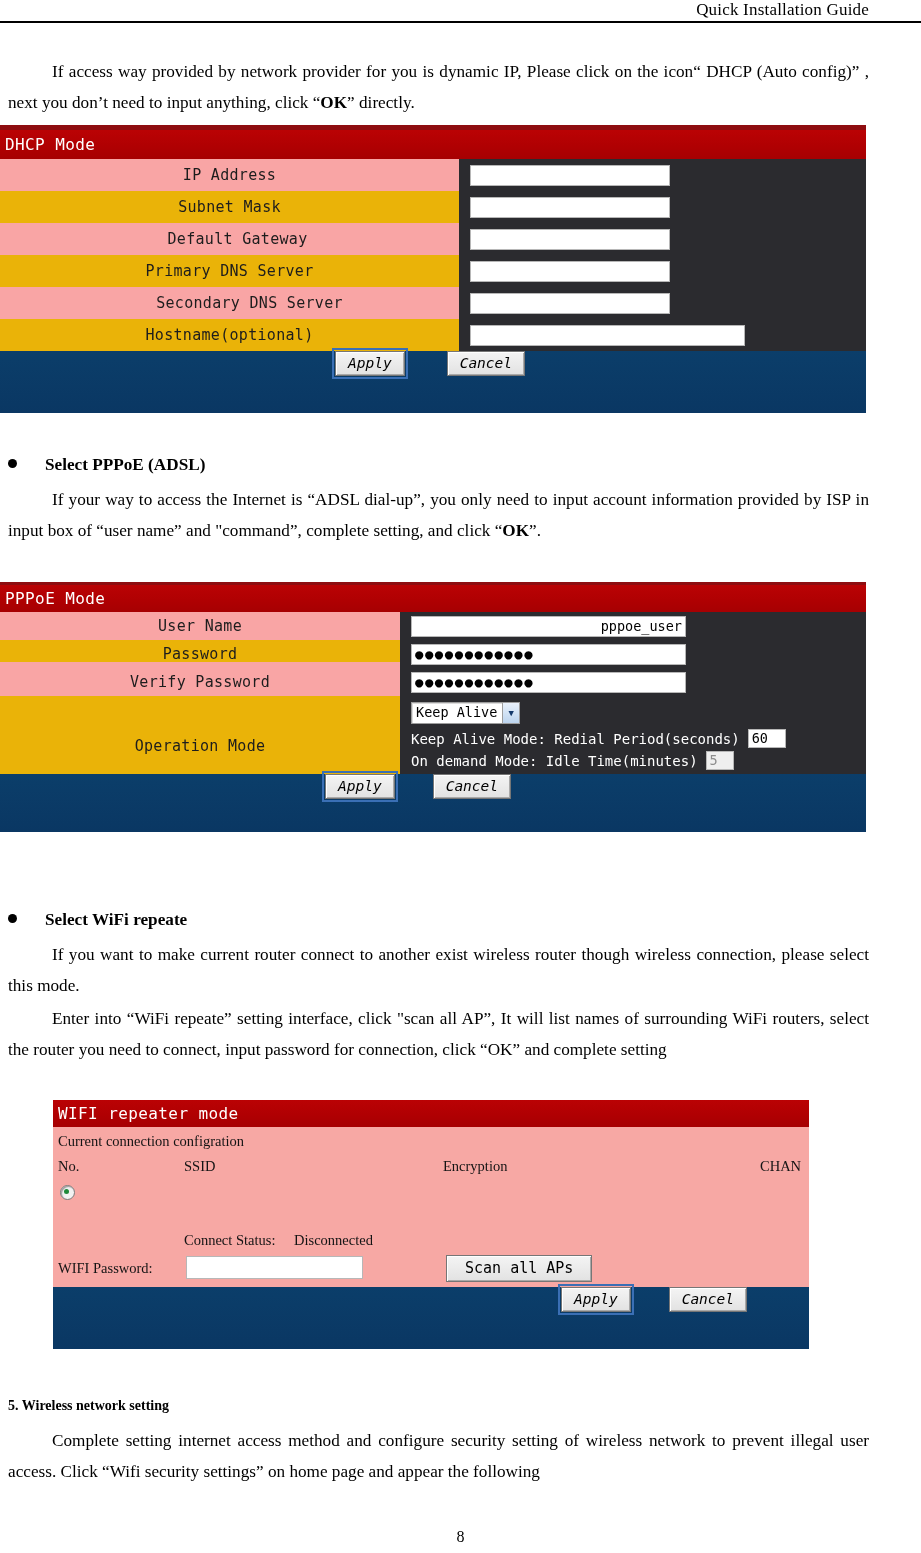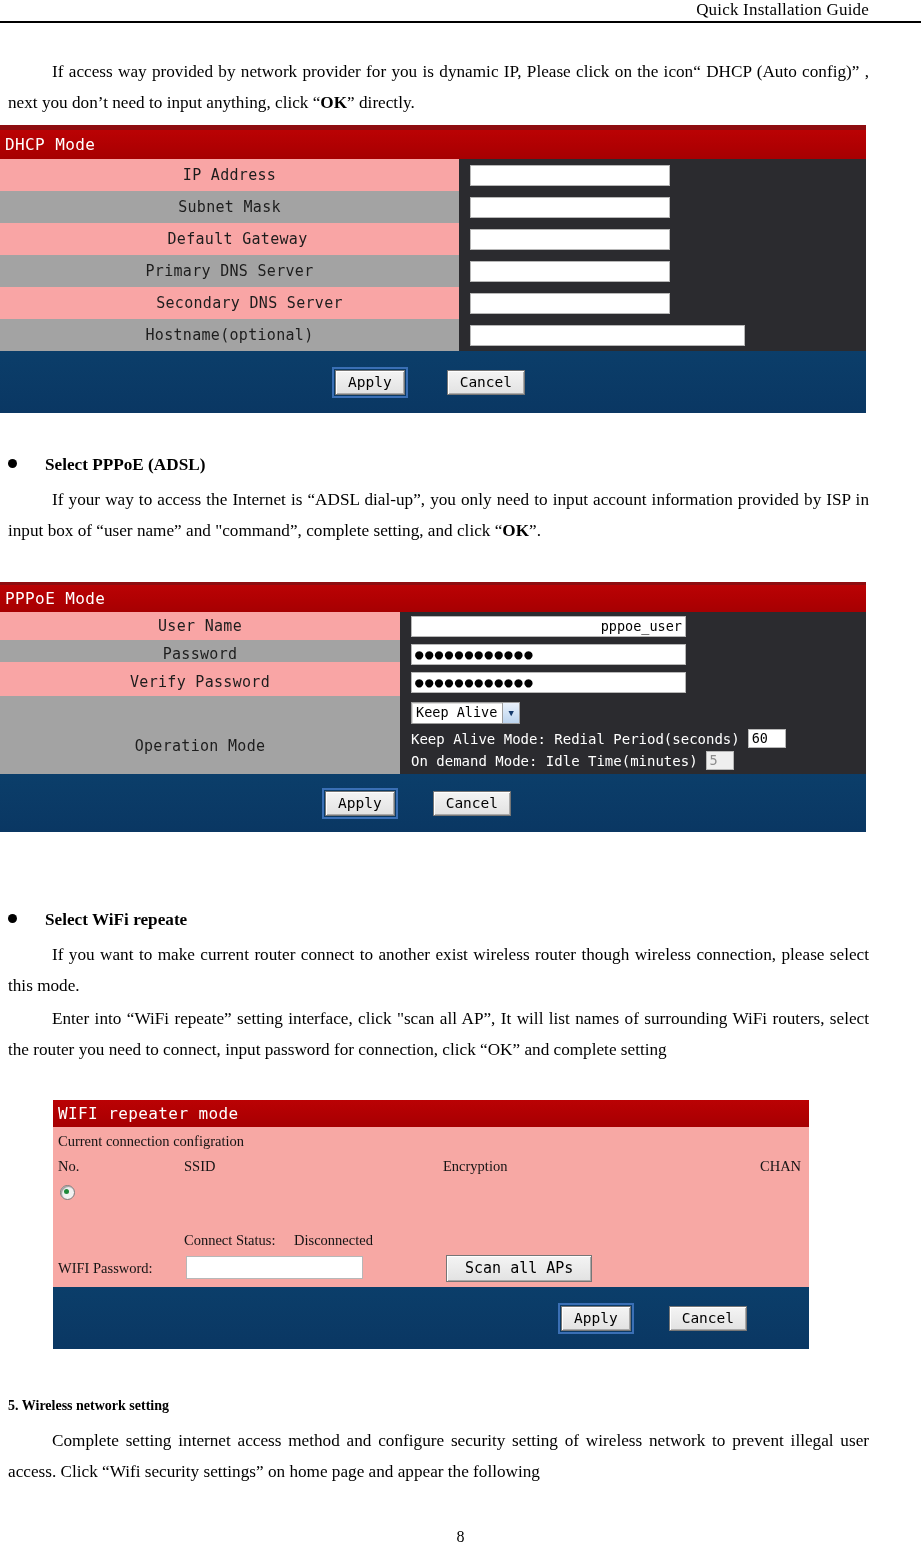--- a/index.html
+++ b/index.html
@@ -133,21 +133,21 @@
     font-size: 15px;
     text-align: center;
     display: flex;
     align-items: center;
     justify-content: center;
     box-sizing: border-box;
     letter-spacing: .3px;
     white-space: nowrap;
   }
   .tint-a { background: #f9a5a5; }
-  .tint-b { background: #a3a3a3; }
+  .tint-b { background: #eab308; }
 
   .fval {
     flex: 1;
     display: flex;
     align-items: center;
     padding-left: 11px;
     box-sizing: border-box;
     height: 100%;
   }
   .tinput {
@@ -182,22 +182,23 @@
     color: #000;
     text-align: center;
     white-space: nowrap;
   }
   .btn-focus {
     outline: 2px solid #3a6fb5;
     outline-offset: 1px;
   }
   .btn-row {
     display: flex;
-    align-items: center;
+    align-items: flex-start;
     height: 100%;
+    font-style: italic;
   }
 
   
   .tselect {
     display: inline-flex;
     align-items: stretch;
     background: #ffffff;
     border: 1px solid #9d9d9d;
     box-shadow: inset 1px 1px 0 #dcdcdc;
     height: 20px;

